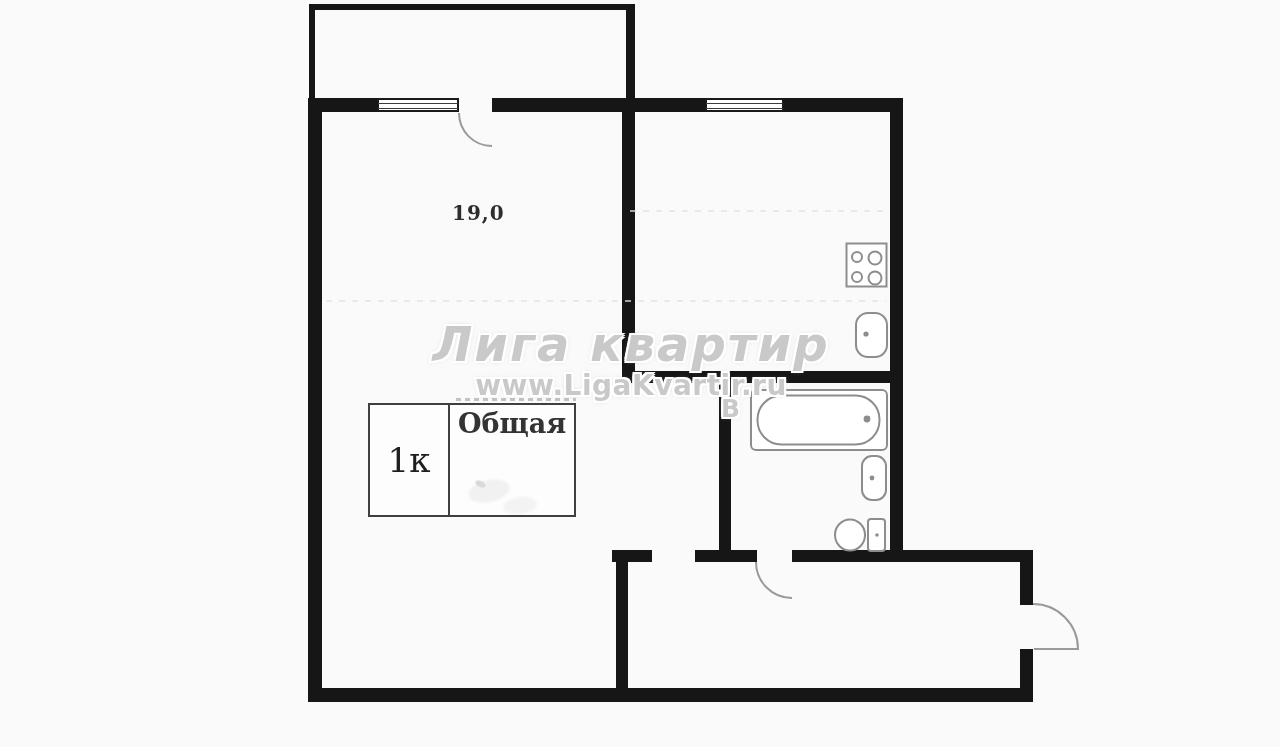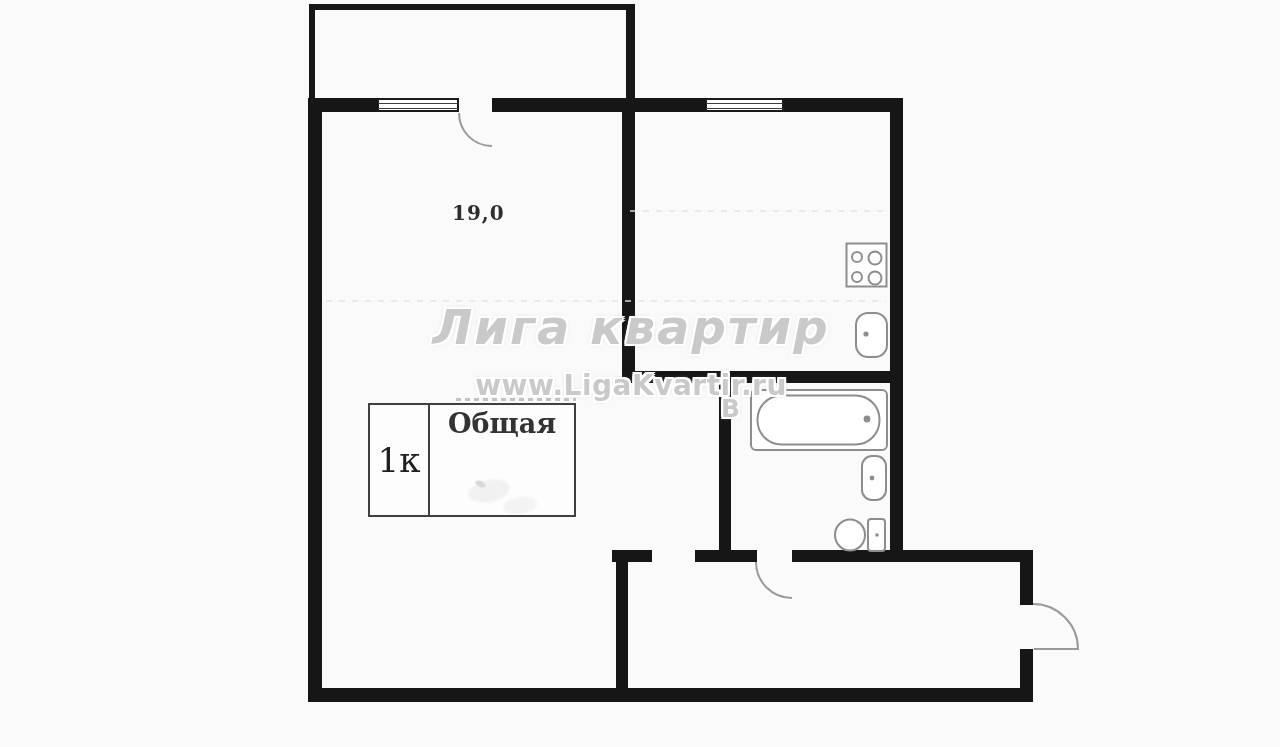--- a/index.html
+++ b/index.html
@@ -19,33 +19,33 @@
   .fx{stroke:var(--fixture);stroke-width:2;}
   .fxf{fill:var(--fixture);stroke:none;}
   .arc{fill:none;stroke:#9a9a9a;stroke-width:2;}
   .artifact{position:absolute;height:2px;z-index:1;
       background:repeating-linear-gradient(90deg,#e2e2e2 0 6px,transparent 6px 13px);opacity:.7;}
   .artifact.dark{background:repeating-linear-gradient(90deg,#b9b9b9 0 5px,transparent 5px 9px);opacity:.85;height:3px;}
   .room-area{position:absolute;left:452px;top:201px;z-index:3;color:var(--text);
       font-size:20px;font-weight:700;letter-spacing:1px;}
   .legend{position:absolute;left:368px;top:403px;width:208px;height:114px;z-index:3;
       border:2px solid #3f3f3f;display:flex;background:rgba(255,255,255,.6);}
-  .legend-left{width:60px;border-right:2px solid #3f3f3f;display:flex;
+  .legend-left{width:80px;border-right:2px solid #3f3f3f;display:flex;
       align-items:center;justify-content:center;font-size:34px;color:#1f1f1f;}
   .legend-right{flex:1;text-align:center;padding-top:4px;font-size:27px;
       font-weight:700;line-height:30px;color:#333;position:relative;}
   .smudge{position:absolute;border-radius:50%;filter:blur(1.2px);}
   .sm1{left:468px;top:480px;width:42px;height:22px;background:#dcdcdc;transform:rotate(-12deg);}
   .sm2{left:503px;top:497px;width:34px;height:17px;background:#e2e2e2;transform:rotate(-8deg);}
   .sm3{left:475px;top:481px;width:11px;height:6px;background:#9f9f9f;transform:rotate(25deg);filter:blur(.6px);}
   .wm{position:absolute;z-index:5;color:var(--watermark);white-space:nowrap;
       font-family:"DejaVu Sans", sans-serif;
       text-shadow:-2px -2px 0 #fff,2px -2px 0 #fff,-2px 2px 0 #fff,2px 2px 0 #fff,
                   -2px 0 0 #fff,2px 0 0 #fff,0 -2px 0 #fff,0 2px 0 #fff,0 0 5px rgba(170,170,170,.6);}
-  .wm1{left:631px;top:303px;transform:translateX(-50%);
+  .wm1{left:631px;top:320px;transform:translateX(-50%);
       font-style:italic;font-weight:800;font-size:48px;line-height:1;letter-spacing:2px;}
   .wm2{left:631px;top:372px;transform:translateX(-50%);
       font-weight:700;font-size:28px;line-height:1;letter-spacing:.5px;}
   .wm3{left:721px;top:396px;font-weight:700;font-size:25px;line-height:1;}
 </style>
 </head>
 <body>
 
 <div class="plan">
 

